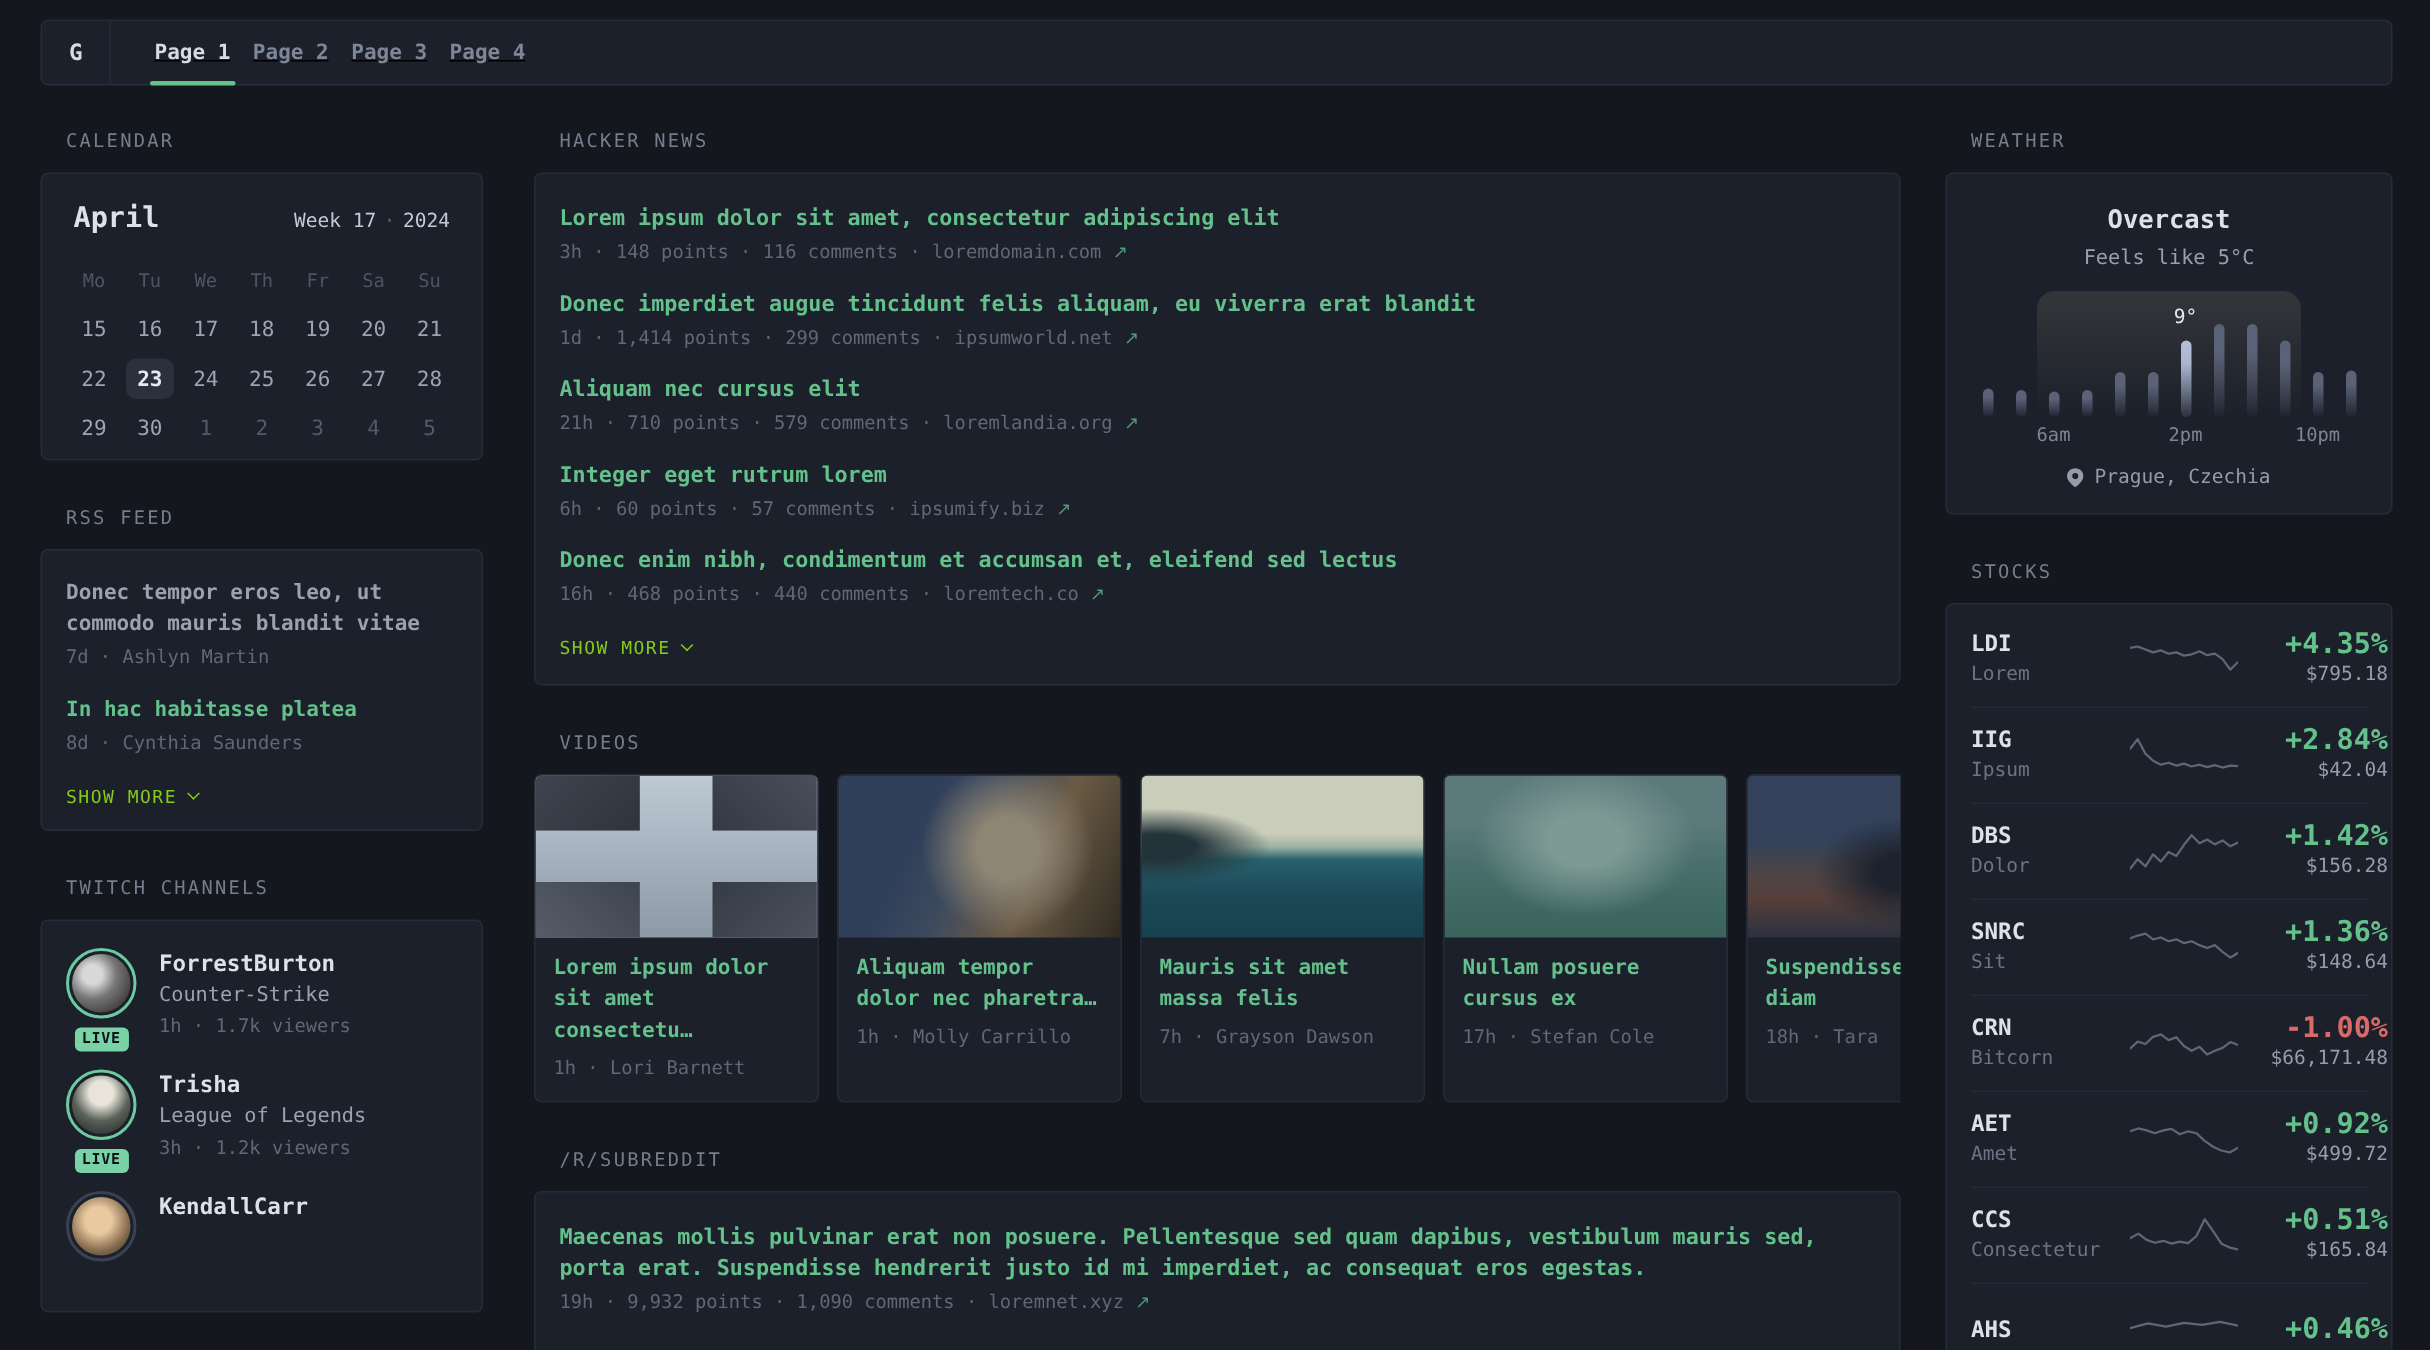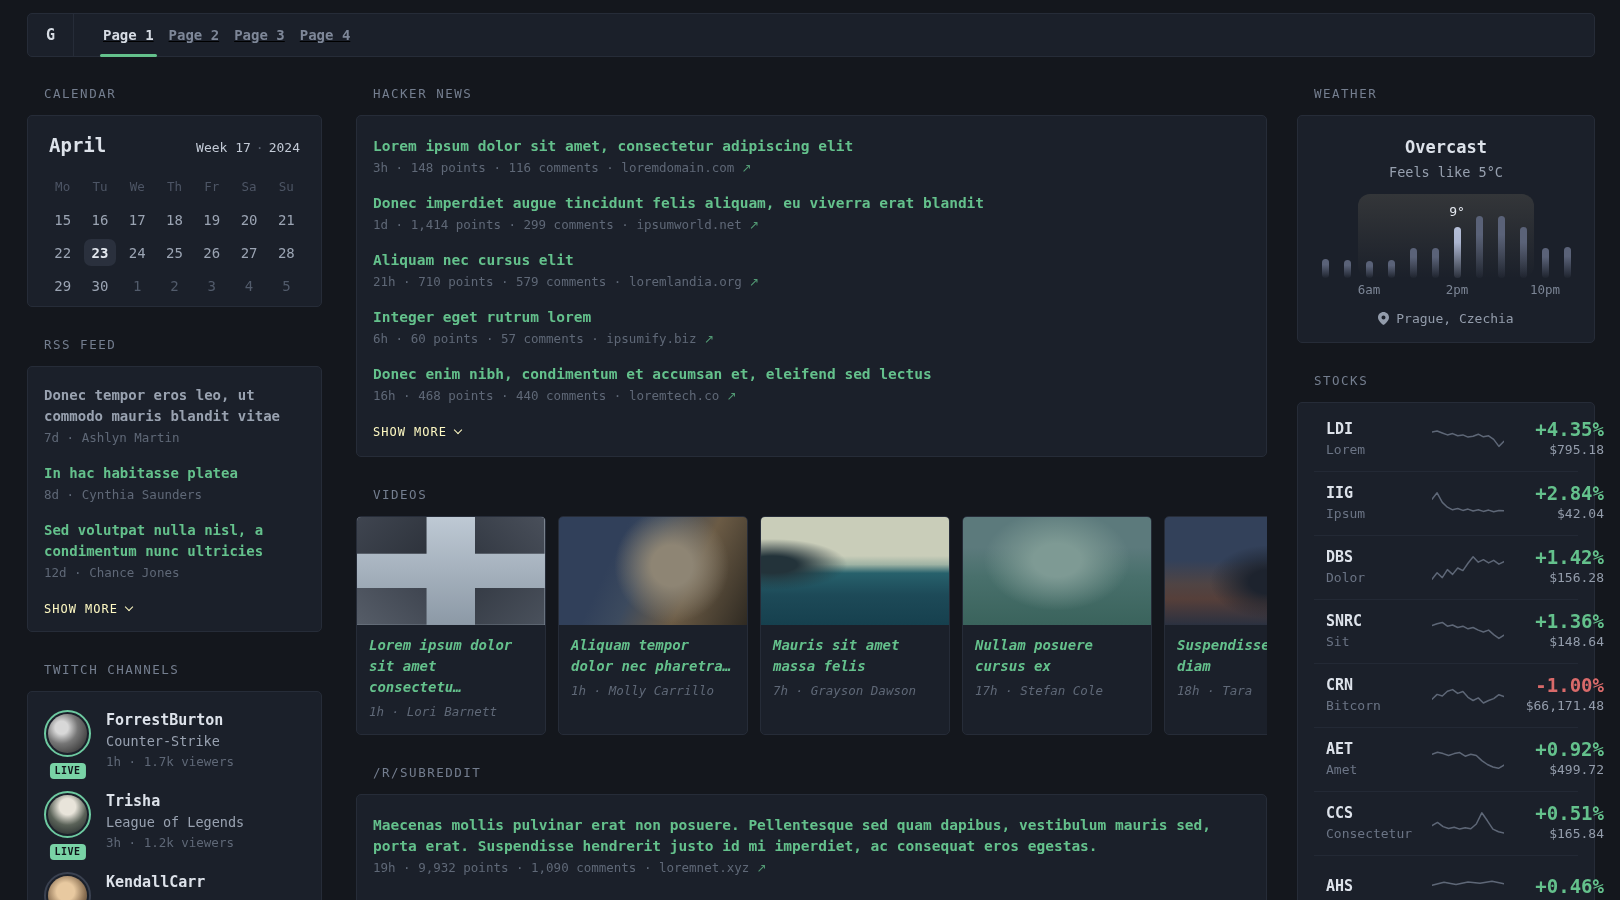--- a/index.html
+++ b/index.html
@@ -47,21 +47,21 @@
   .day.muted{color:#525b6b;}
   .day.selected{background:#2a303d;color:#e4e8ef;font-weight:bold;}
 
   
   .pad-card{padding:18px 16px 14px;}
   .rss-item{margin-bottom:15px;}
   .r-title{display:block;font-size:14px;font-weight:bold;color:var(--green);line-height:21px;}
   .r-title.read{color:#99a2b0;}
   .meta{font-size:12.5px;color:var(--dim);line-height:21px;}
   .show-more{display:inline-flex;align-items:center;gap:8px;font-size:12px;letter-spacing:1px;
-    color:#fef9c3;cursor:pointer;margin-top:4px;}
+    color:#84cc16;cursor:pointer;margin-top:4px;}
   .chev{width:6px;height:6px;border-right:1.5px solid currentColor;border-bottom:1.5px solid currentColor;
     transform:rotate(45deg);margin-top:-4px;display:inline-block;}
 
   
   .tw-row{display:flex;gap:15px;margin-bottom:19px;cursor:pointer;}
   .tw-av-wrap{position:relative;width:47px;flex:none;}
   .tw-ring{width:47px;height:47px;border-radius:50%;border:2px solid #6dc9a0;padding:2px;}
   .tw-ring.off{border-color:#3a4150;}
   .tw-av{width:100%;height:100%;border-radius:50%;}
   .av-0{background:radial-gradient(circle at 35% 35%,#d8d8d8 0 18%,#767676 45%,#2e2e2e 90%);}
@@ -75,21 +75,21 @@
   .tw-meta{font-size:12.5px;color:var(--dim);line-height:20px;}
 
   
   .hn-card{padding:20px 16px 16px;}
   .feed-item{margin-bottom:14px;}
   .f-title{display:block;font-size:14.5px;font-weight:bold;color:var(--green);line-height:21px;}
   .f-meta{font-size:12.5px;color:var(--dim);line-height:21px;}
   .arrow{color:rgba(100,193,140,.75);font-family:"DejaVu Sans",sans-serif;font-size:12px;}
 
   
-  .videos-row{display:flex;gap:12px;overflow:hidden;font-style:italic;}
+  .videos-row{display:flex;gap:12px;overflow:hidden;}
   .video-card{width:190px;flex:none;background:var(--card);border:1px solid var(--border);
     border-radius:5px;overflow:hidden;cursor:pointer;}
   .v-thumb{height:108px;background-repeat:no-repeat;}
   .v-body{padding:10px 12px 13px;}
   .v-title{font-size:14px;font-weight:bold;color:var(--green);line-height:21px;}
   .v-meta{font-size:12.5px;color:var(--dim);margin-top:5px;line-height:18px;}
   .video-card:last-child .v-title{max-width:104px;}
   .thumb-towers{background-image:
     linear-gradient(135deg,#3f4550,#2e333c),linear-gradient(225deg,#494f5a,#343a44),
     linear-gradient(45deg,#565d68,#3f4550),linear-gradient(315deg,#4a515c,#363c46),
@@ -121,21 +121,21 @@
     white-space:nowrap;}
   .wx-times{position:relative;height:18px;margin-top:3px;}
   .wx-time{position:absolute;transform:translateX(-50%);font-size:12.5px;color:#7c8595;top:1px;}
   .wx-loc{display:flex;align-items:center;justify-content:center;gap:7px;margin-top:12px;
     font-size:13px;color:#939cab;}
 
   
   .stocks-card{padding:5px 16px;}
   .stock-row{display:flex;align-items:center;padding:11px 0 12px;border-top:1px solid #232935;cursor:pointer;}
   .stock-row:first-child{border-top:none;}
-  .s-left{width:106px;flex:none;margin-left:12px;}
+  .s-left{width:106px;flex:none;}
   .s-sym{font-size:15px;font-weight:bold;color:#dde2ea;line-height:21px;}
   .s-name{font-size:13px;color:#6b7485;line-height:19px;}
   .s-spark{flex:1;display:flex;justify-content:center;align-items:center;}
   .s-right{width:100px;flex:none;text-align:right;}
   .s-chg{font-size:19px;font-weight:bold;line-height:21px;color:var(--green);}
   .s-chg.down{color:var(--red);}
   .s-price{font-size:13px;color:#949dac;line-height:19px;}
 </style>
 </head>
 <body>
@@ -198,24 +198,20 @@
       <div class="card pad-card">
         <div id="rss-list">
             <div class="rss-item">
      <a class="r-title read">Donec tempor eros leo, ut commodo mauris blandit vitae</a>
      <div class="meta">7d · Ashlyn Martin</div>
    </div>
             <div class="rss-item">
      <a class="r-title">In hac habitasse platea</a>
      <div class="meta">8d · Cynthia Saunders</div>
    </div>
-            <div class="rss-item">
-     <a class="r-title">Sed volutpat nulla nisl, a condimentum nunc ultricies</a>
-     <div class="meta">12d · Chance Jones</div>
-   </div>
           </div>
         <div class="show-more">
             <span>SHOW MORE</span>
             <span class="chev"></span>
           </div>
       </div>
     </section>
 
     <section class="widget">
       <div class="w-label">TWITCH CHANNELS</div>

